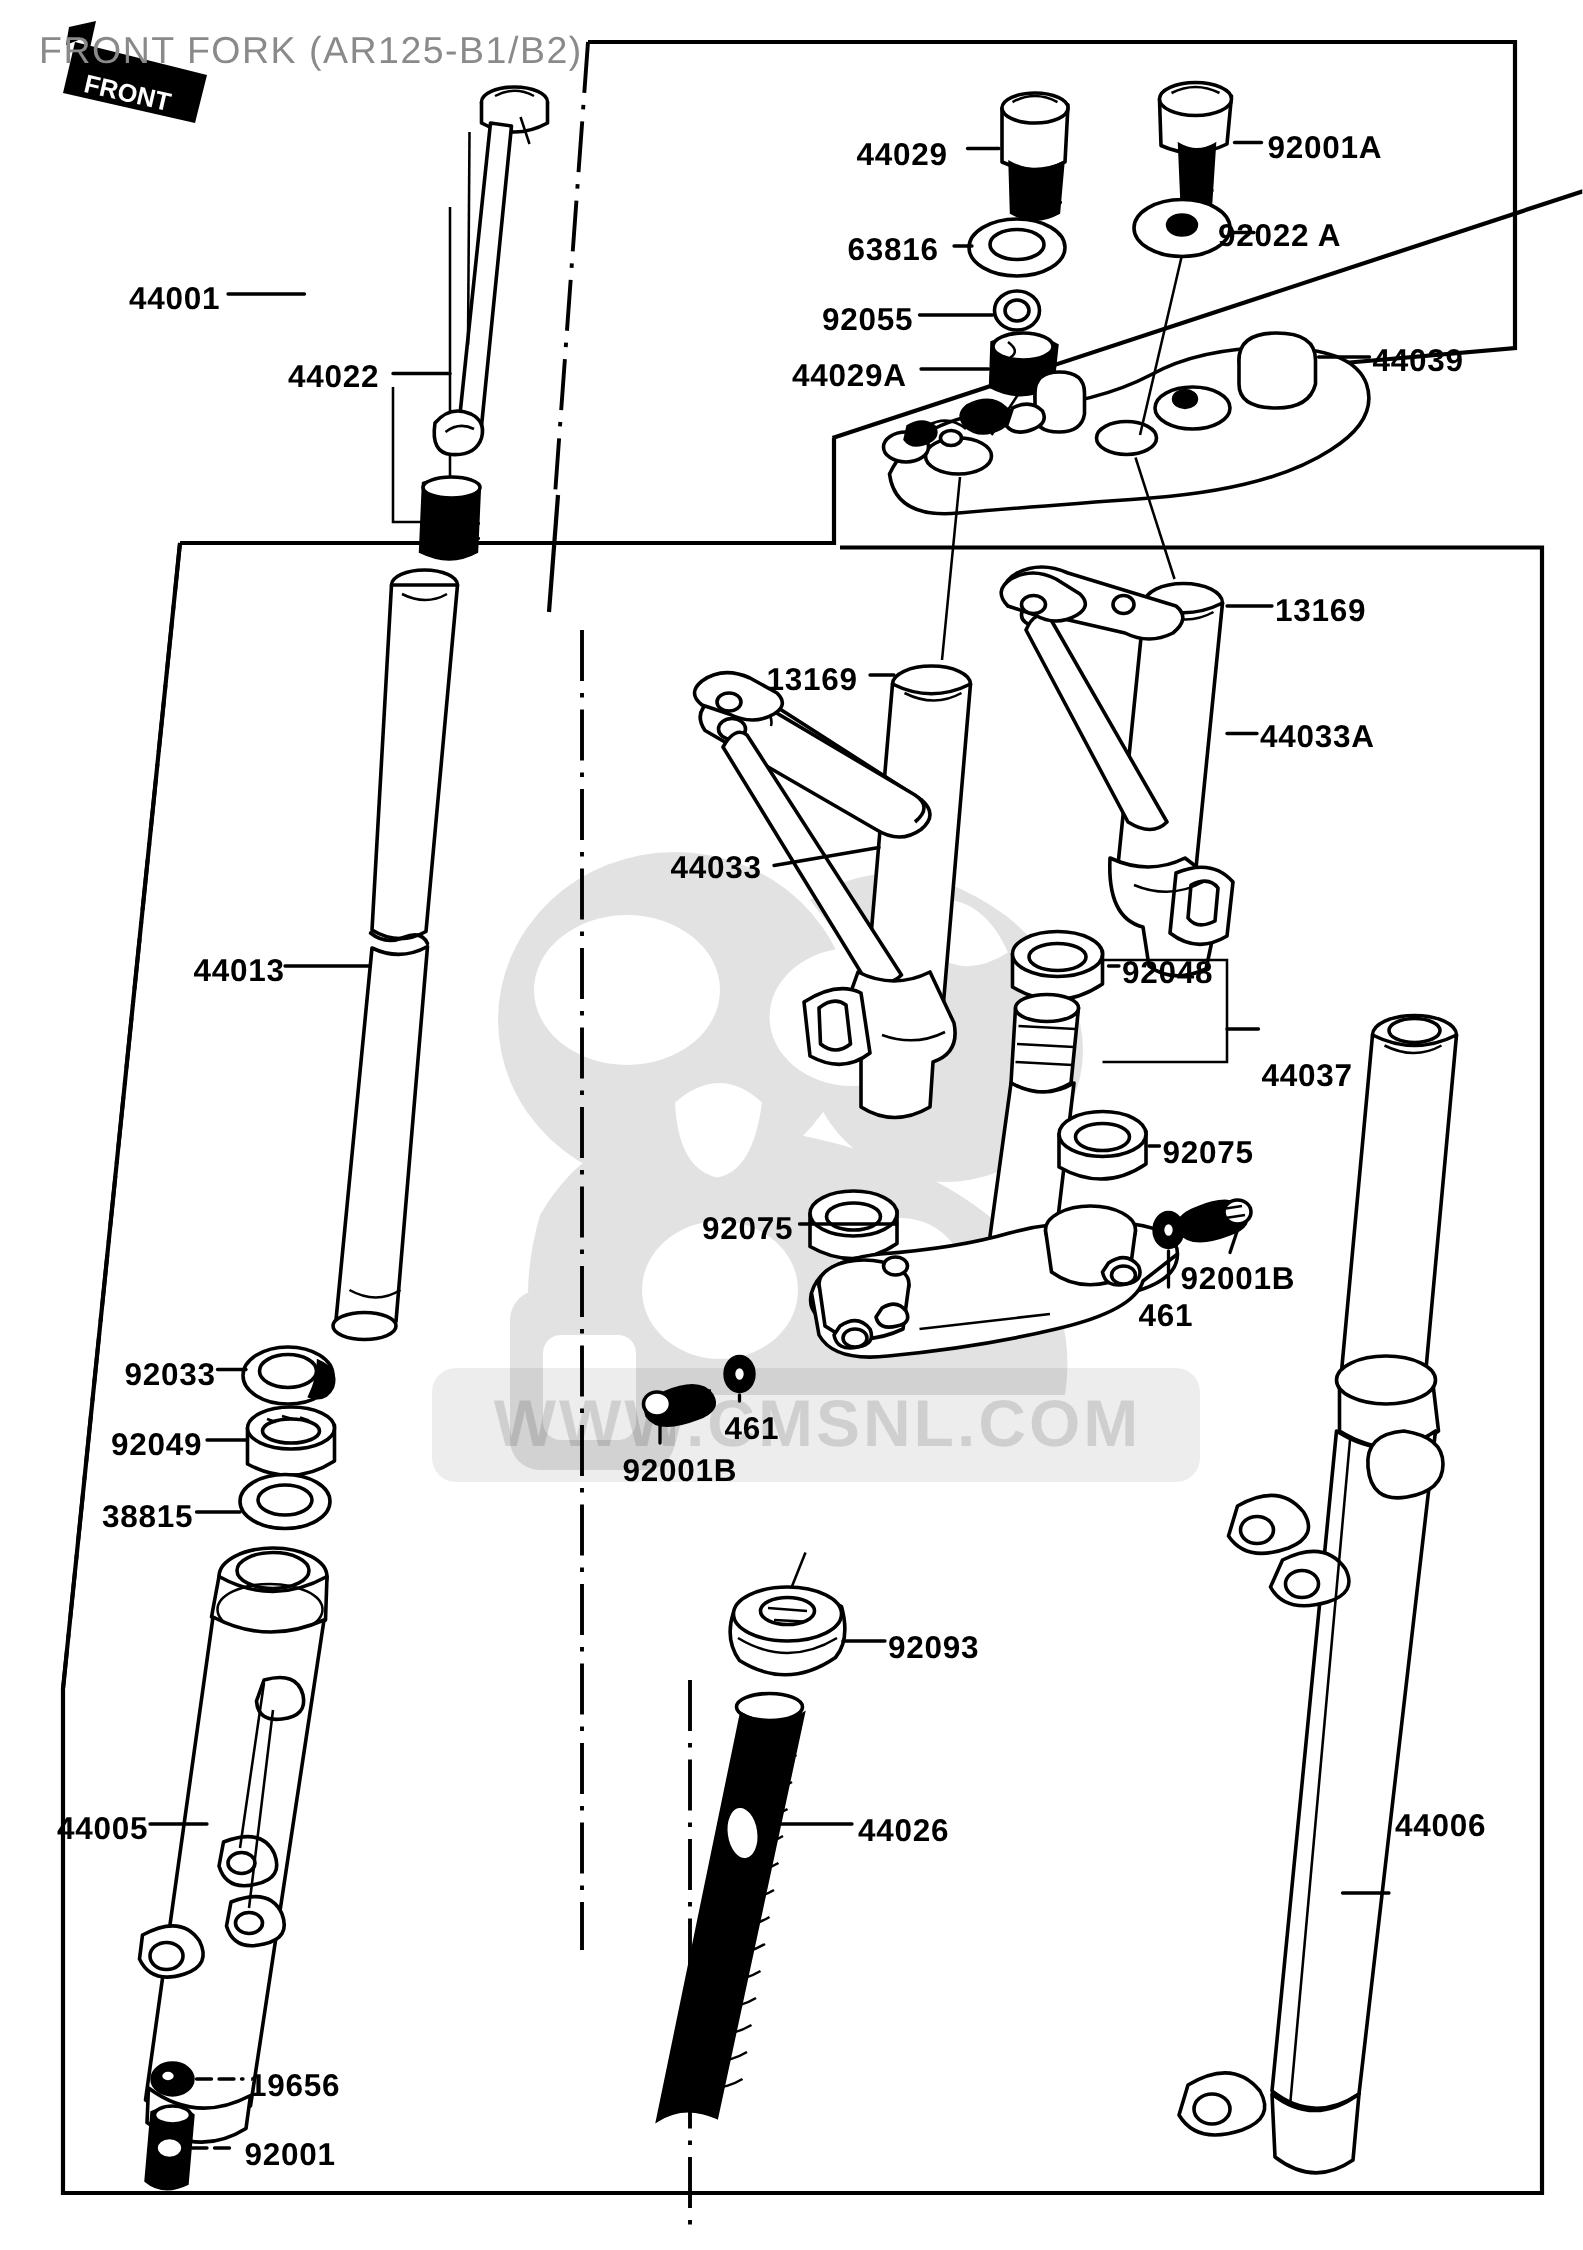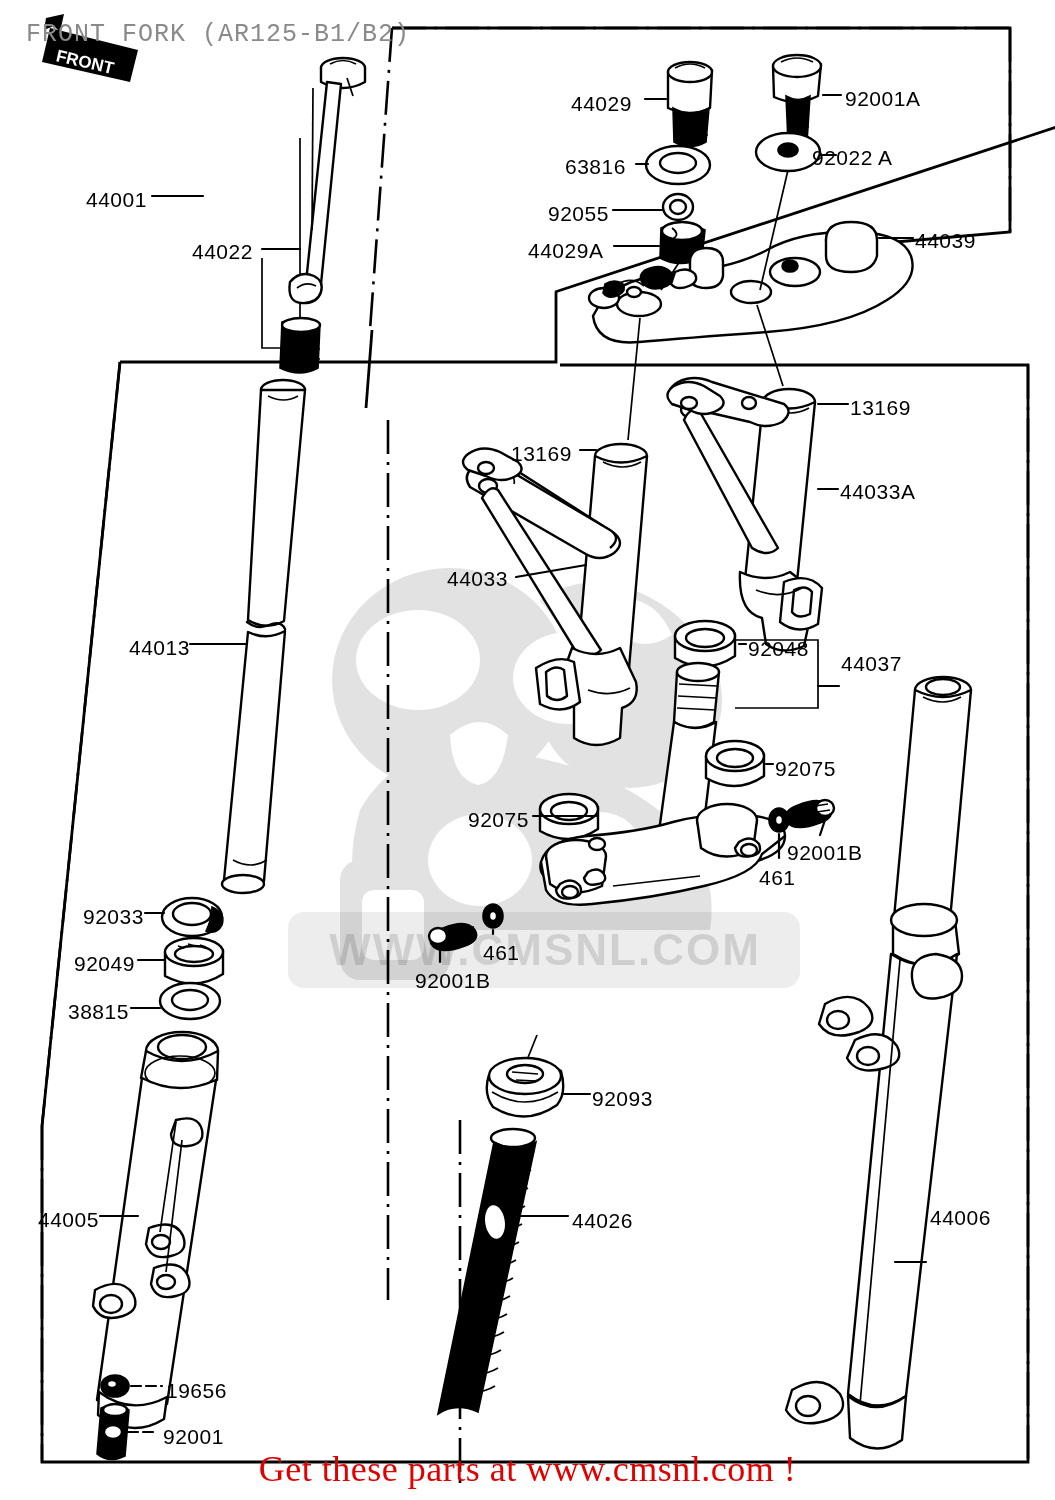--- a/index.html
+++ b/index.html
@@ -3,37 +3,37 @@
 <meta charset="utf-8">
 <style>
   html,body{margin:0;padding:0;background:#ffffff;}
   body{width:1055px;height:1500px;position:relative;overflow:hidden;
        font-family:"Liberation Sans","DejaVu Sans",sans-serif;}
 
   #sheet{position:absolute;left:0;top:0;width:1055px;height:1500px;background:#fff;}
 
   
   .title{position:absolute;left:26px;top:20px;font-size:25px;letter-spacing:1px;
-         color:#8a8a8a;white-space:nowrap;font-family:Liberation Mono, monospace;}
+         color:#8a8a8a;white-space:nowrap;font-family:Liberation Sans, sans-serif;}
 
   
   .front-badge{position:absolute;left:30px;top:10px;width:110px;height:78px;}
 
   
   .wm{position:absolute;left:300px;top:560px;width:480px;height:430px;
       opacity:.11;pointer-events:none;}
   .wm-text{position:absolute;left:295px;top:920px;width:500px;height:60px;
       font-size:44px;font-weight:bold;letter-spacing:2px;color:#000;opacity:.12;
       text-align:center;line-height:60px;pointer-events:none;
       font-family:"Liberation Sans",sans-serif;}
   .wm-pill{position:absolute;left:288px;top:912px;width:512px;height:76px;
       background:#000;opacity:.07;border-radius:16px;pointer-events:none;}
 
   
-  .lbl{position:absolute;font-size:21px;font-weight:normal;color:#000;
+  .lbl{position:absolute;font-size:21px;font-weight:bold;color:#000;
        white-space:nowrap;letter-spacing:.5px;
        font-family:"Liberation Sans",sans-serif;}
 
   
   .footer{position:absolute;left:0;top:1448px;width:1055px;text-align:center;
           font-size:36px;color:#e00000;letter-spacing:.5px;white-space:nowrap;
           font-family:"Liberation Serif",serif;}
 
   svg.layer{position:absolute;left:0;top:0;width:1055px;height:1500px;
             pointer-events:none;}
@@ -453,32 +453,31 @@
   <div class="lbl" style="left:812px;top:146px">92022 A</div>
   <div class="lbl" style="left:548px;top:202px">92055</div>
   <div class="lbl" style="left:528px;top:239px">44029A</div>
   <div class="lbl" style="left:915px;top:229px">44039</div>
   <div class="lbl" style="left:850px;top:396px">13169</div>
   <div class="lbl" style="left:511px;top:442px">13169</div>
   <div class="lbl" style="left:840px;top:480px">44033A</div>
   <div class="lbl" style="left:447px;top:567px">44033</div>
   <div class="lbl" style="left:129px;top:636px">44013</div>
   <div class="lbl" style="left:748px;top:637px">92048</div>
-  <div class="lbl" style="left:841px;top:652px">44037</div>
+  <div class="lbl" style="left:841px;top:706px">44037</div>
   <div class="lbl" style="left:775px;top:757px">92075</div>
   <div class="lbl" style="left:468px;top:808px">92075</div>
   <div class="lbl" style="left:787px;top:841px">92001B</div>
   <div class="lbl" style="left:759px;top:866px">461</div>
   <div class="lbl" style="left:83px;top:905px">92033</div>
   <div class="lbl" style="left:483px;top:941px">461</div>
   <div class="lbl" style="left:74px;top:952px">92049</div>
   <div class="lbl" style="left:415px;top:969px">92001B</div>
   <div class="lbl" style="left:68px;top:1000px">38815</div>
   <div class="lbl" style="left:592px;top:1087px">92093</div>
   <div class="lbl" style="left:38px;top:1208px">44005</div>
   <div class="lbl" style="left:572px;top:1209px">44026</div>
   <div class="lbl" style="left:930px;top:1206px">44006</div>
   <div class="lbl" style="left:166px;top:1379px">19656</div>
   <div class="lbl" style="left:163px;top:1425px">92001</div>
 
-  <div class="footer">Get these parts at www.cmsnl.com !</div>
 
 </div>
 
 </body></html>

